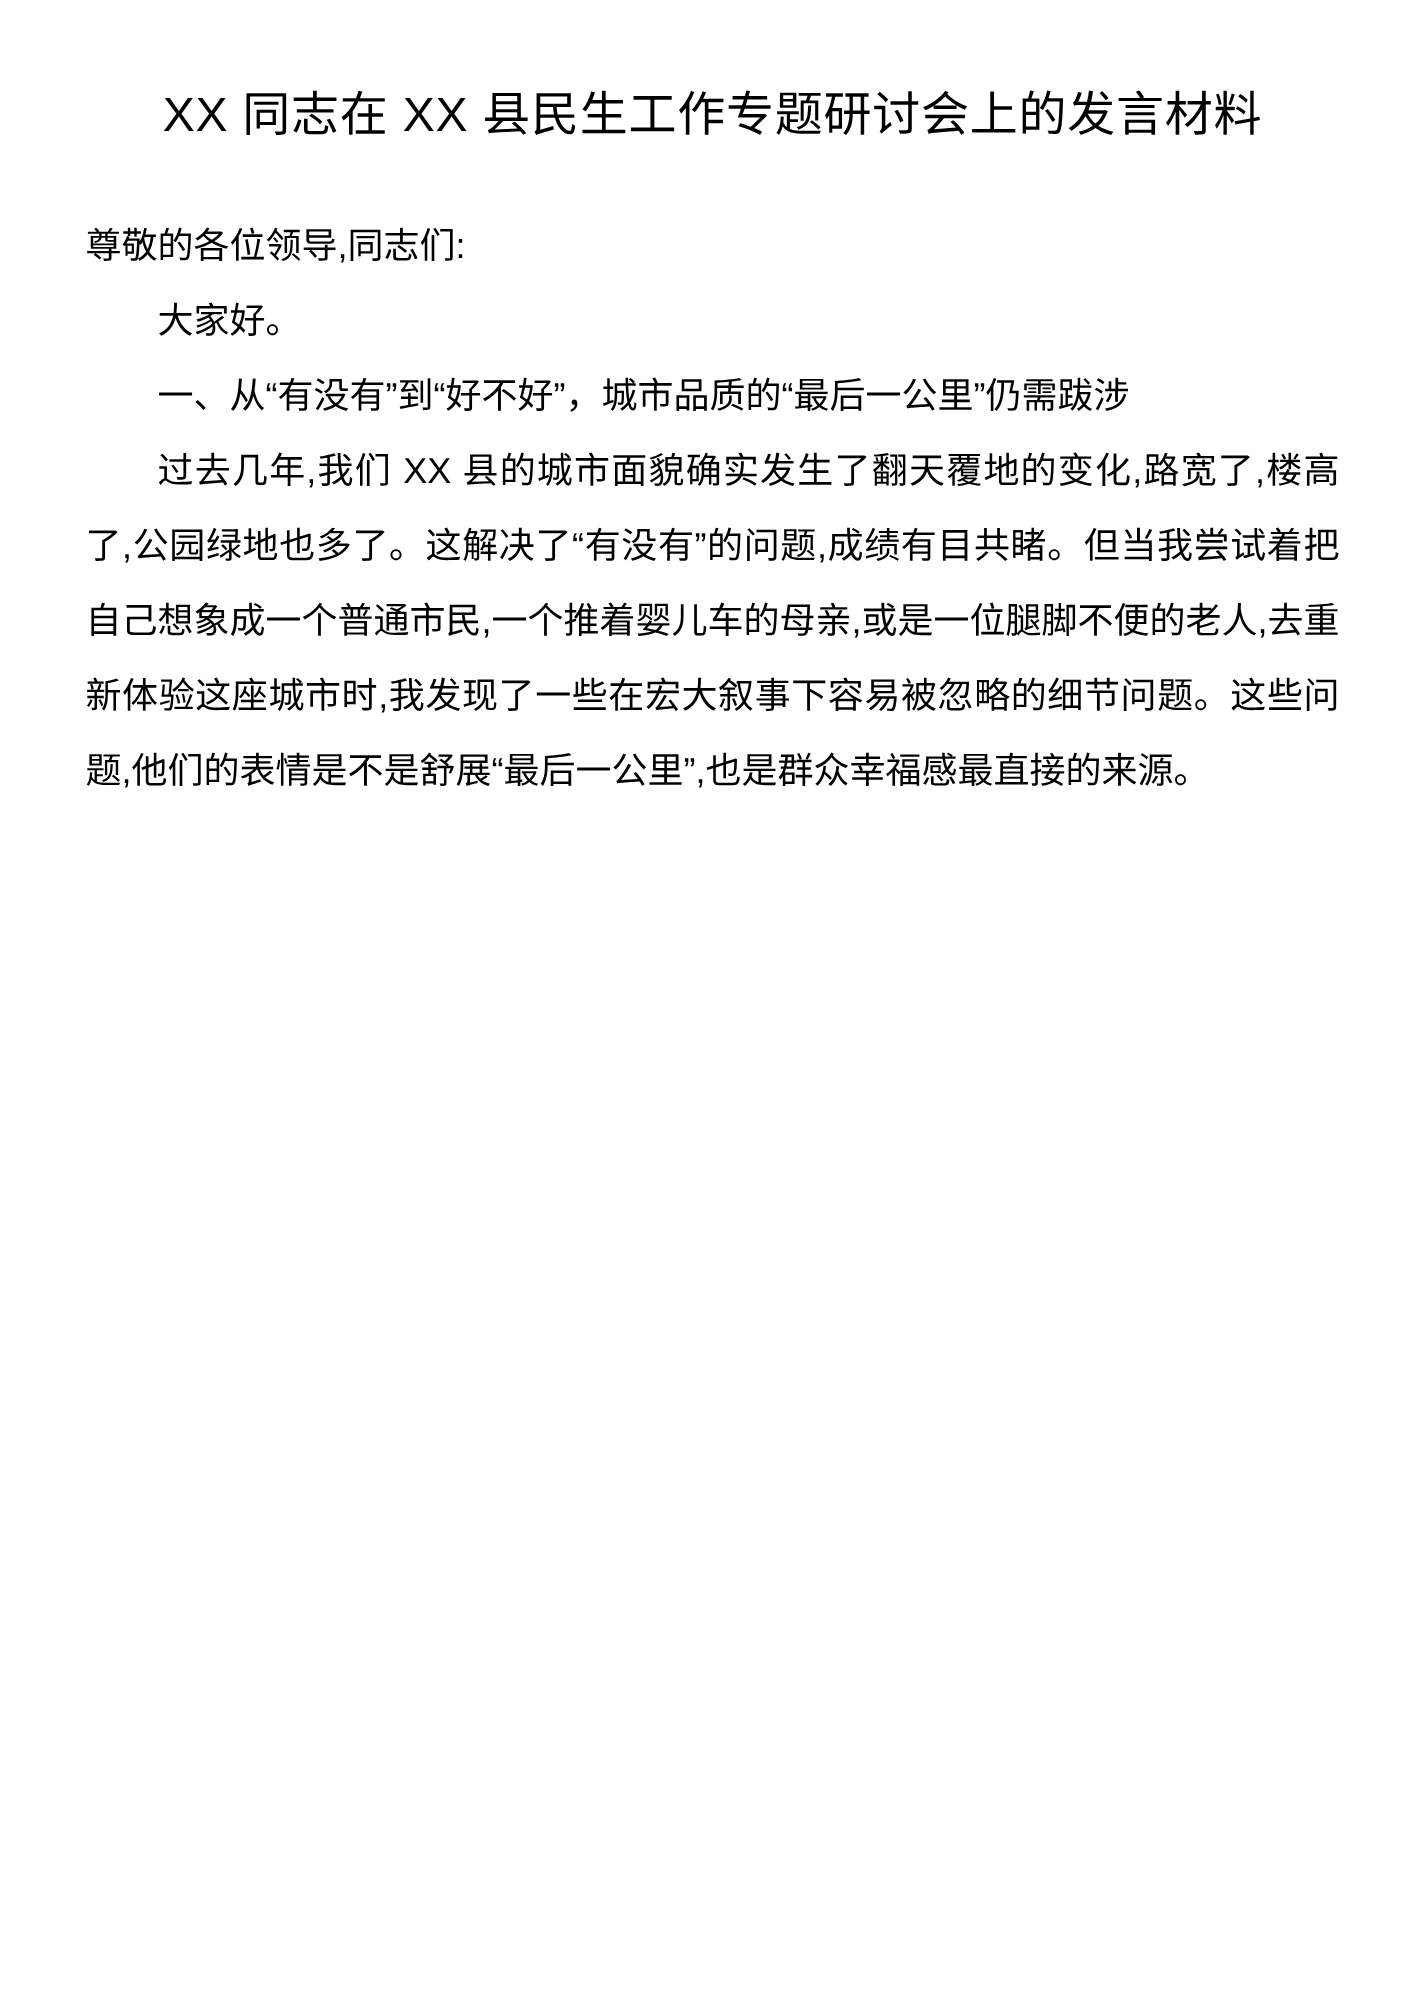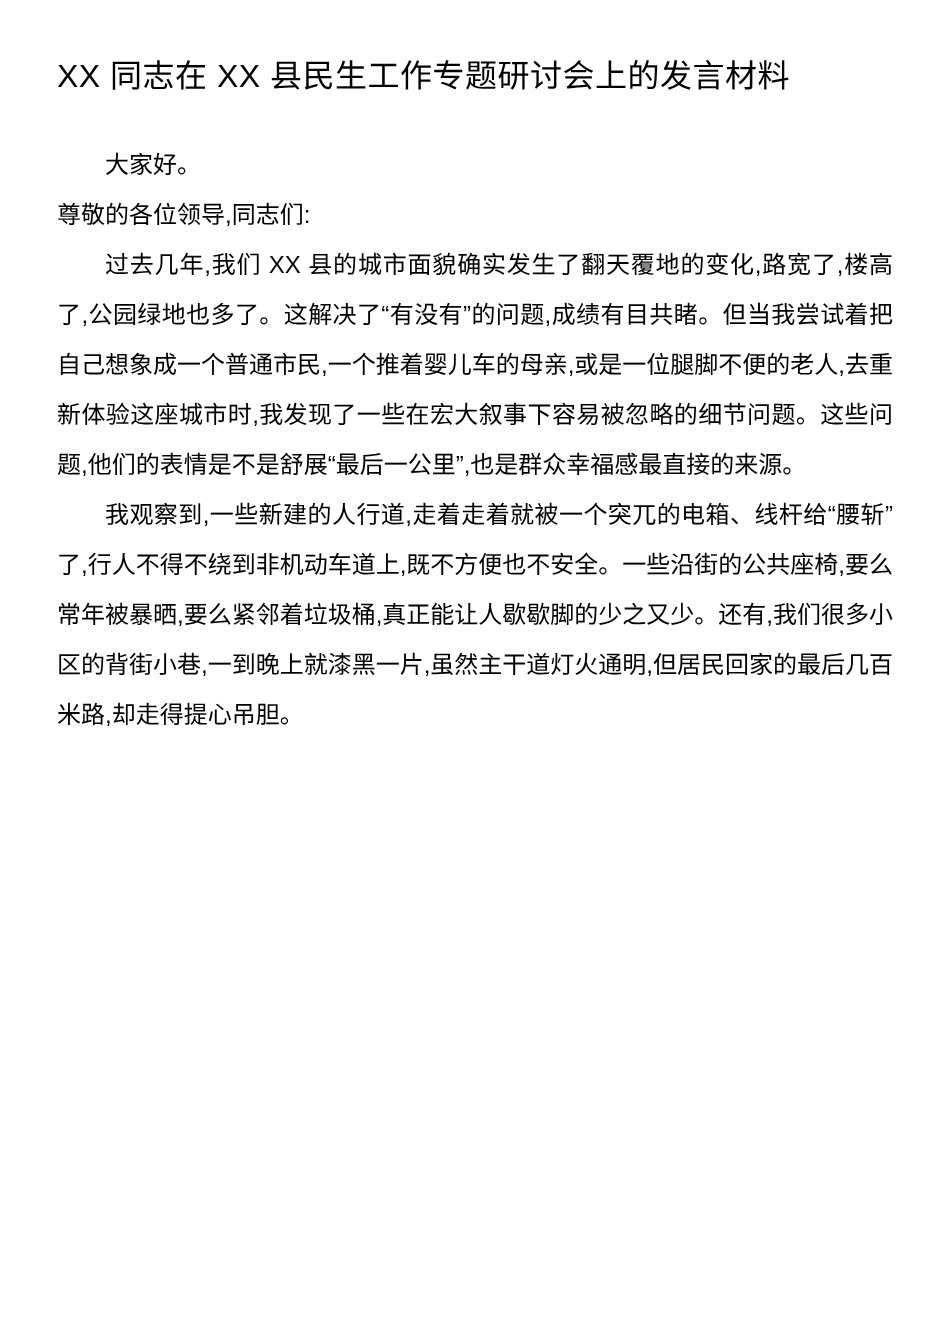--- a/index.html
+++ b/index.html
@@ -17,21 +17,21 @@
     color: #000000;
   }
   .content {
     padding: 52px 57px 0 57px;
   }
   .doc-title {
     margin: 0 0 40px 0;
     font-size: 32px;
     line-height: 48px;
     font-weight: 400;
-    text-align: left;
+    text-align: center;
     letter-spacing: 0.5px;
   }
   .para {
     margin: 0;
     font-size: 24px;
     line-height: 50px;
     text-align: justify;
     text-justify: inter-ideograph;
     word-break: break-all;
   }
@@ -42,24 +42,24 @@
     text-indent: 0;
   }
 </style>
 </head>
 <body>
 
 <div class="page">
   <div class="content">
     <h1 class="doc-title">XX 同志在 XX 县民生工作专题研讨会上的发言材料</h1>
 
+    <p class="para salutation">尊敬的各位领导,同志们:</p>
+
     <p class="para indent">大家好。</p>
-
-    <p class="para salutation">尊敬的各位领导,同志们:</p>
 
 
 
+    <p class="para indent">一、从“有没有”到“好不好”，城市品质的“最后一公里”仍需跋涉</p>
 
     <p class="para indent">过去几年,我们 XX 县的城市面貌确实发生了翻天覆地的变化,路宽了,楼高了,公园绿地也多了。这解决了“有没有”的问题,成绩有目共睹。但当我尝试着把自己想象成一个普通市民,一个推着婴儿车的母亲,或是一位腿脚不便的老人,去重新体验这座城市时,我发现了一些在宏大叙事下容易被忽略的细节问题。这些问题,他们的表情是不是舒展“最后一公里”,也是群众幸福感最直接的来源。</p>
 
-    <p class="para indent">我观察到,一些新建的人行道,走着走着就被一个突兀的电箱、线杆给“腰斩”了,行人不得不绕到非机动车道上,既不方便也不安全。一些沿街的公共座椅,要么常年被暴晒,要么紧邻着垃圾桶,真正能让人歇歇脚的少之又少。还有,我们很多小区的背街小巷,一到晚上就漆黑一片,虽然主干道灯火通明,但居民回家的最后几百米路,却走得提心吊胆。</p>
   </div>
 </div>
 
 </body></html>

